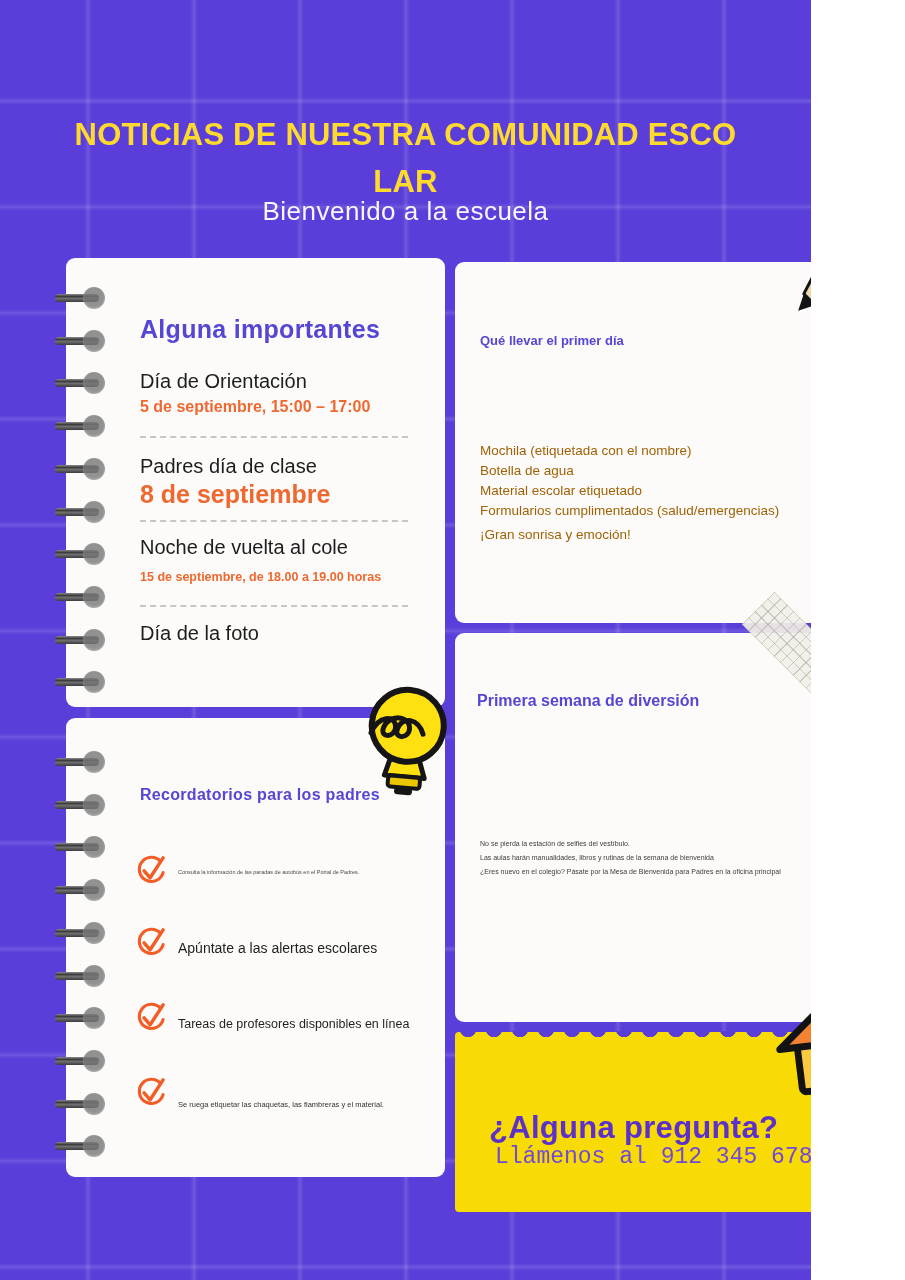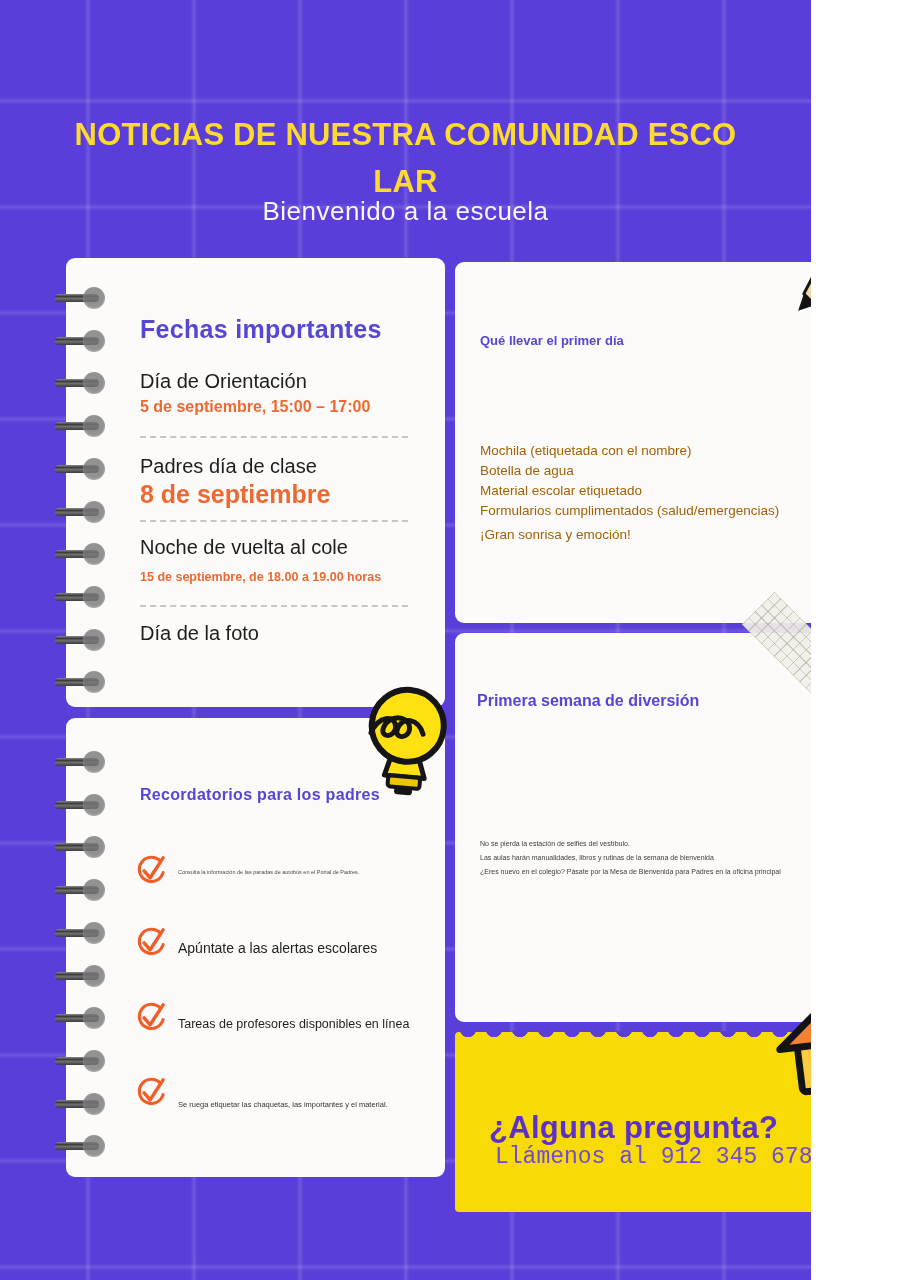--- a/index.html
+++ b/index.html
@@ -108,21 +108,21 @@
         </div>
         <div class="ring" style="top: 370.6px;">
           <span class="rod"></span>
           <span class="hole"></span>
         </div>
         <div class="ring" style="top: 413.3px;">
           <span class="rod"></span>
           <span class="hole"></span>
         </div>
       </div>
-    <h2 class="abs h-purple h-dates">Fechas importantes</h2>
+    <h2 class="abs h-purple h-dates">Alguna importantes</h2>
     <div class="abs ev-name" style="top:112px">Día de Orientación</div>
     <div class="abs ev-detail md" style="top:140px">5 de septiembre, 15:00 – 17:00</div>
     <div class="abs sep" style="top:178px"></div>
     <div class="abs ev-name" style="top:197px">Padres día de clase</div>
     <div class="abs ev-detail lg" style="top:222px">8 de septiembre</div>
     <div class="abs sep" style="top:262px"></div>
     <div class="abs ev-name" style="top:278px">Noche de vuelta al cole</div>
     <div class="abs ev-detail sm" style="top:312px">15 de septiembre, de 18.00 a 19.00 horas</div>
     <div class="abs sep" style="top:347px"></div>
     <div class="abs ev-name" style="top:364px">Día de la foto</div>
@@ -204,21 +204,21 @@
     <svg class="abs check" style="left:66px;top:280px" viewBox="0 0 44 44">
       <path d="M33 12 A 14 14 0 1 0 36 25" fill="none" stroke="#f25d27" stroke-width="3.6" stroke-linecap="round"></path>
       <path d="M14 23 l7 8 L36 8" fill="none" stroke="#f25d27" stroke-width="4" stroke-linecap="round" stroke-linejoin="round"></path>
     </svg>
     <div class="abs rem-text md2" style="left:112px;top:299px">Tareas de profesores disponibles en línea</div>
 
     <svg class="abs check" style="left:66px;top:355px" viewBox="0 0 44 44">
       <path d="M33 12 A 14 14 0 1 0 36 25" fill="none" stroke="#f25d27" stroke-width="3.6" stroke-linecap="round"></path>
       <path d="M14 23 l7 8 L36 8" fill="none" stroke="#f25d27" stroke-width="4" stroke-linecap="round" stroke-linejoin="round"></path>
     </svg>
-    <div class="abs rem-text sm" style="left:112px;top:382px">Se ruega etiquetar las chaquetas, las importantes y el material.</div>
+    <div class="abs rem-text sm" style="left:112px;top:382px">Se ruega etiquetar las chaquetas, las fiambreras y el material.</div>
   </section>
 
   <section class="card card-questions">
     <div class="scallops"></div>
     <h2 class="abs h-questions">¿Alguna pregunta?</h2>
     <div class="abs phone">Llámenos al 912 345 678</div>
   </section>
 
   <svg class="deco deco-pencil" viewBox="0 0 128 42">
     <polygon points="2,21 20,12 20,30" fill="#141414"></polygon>

